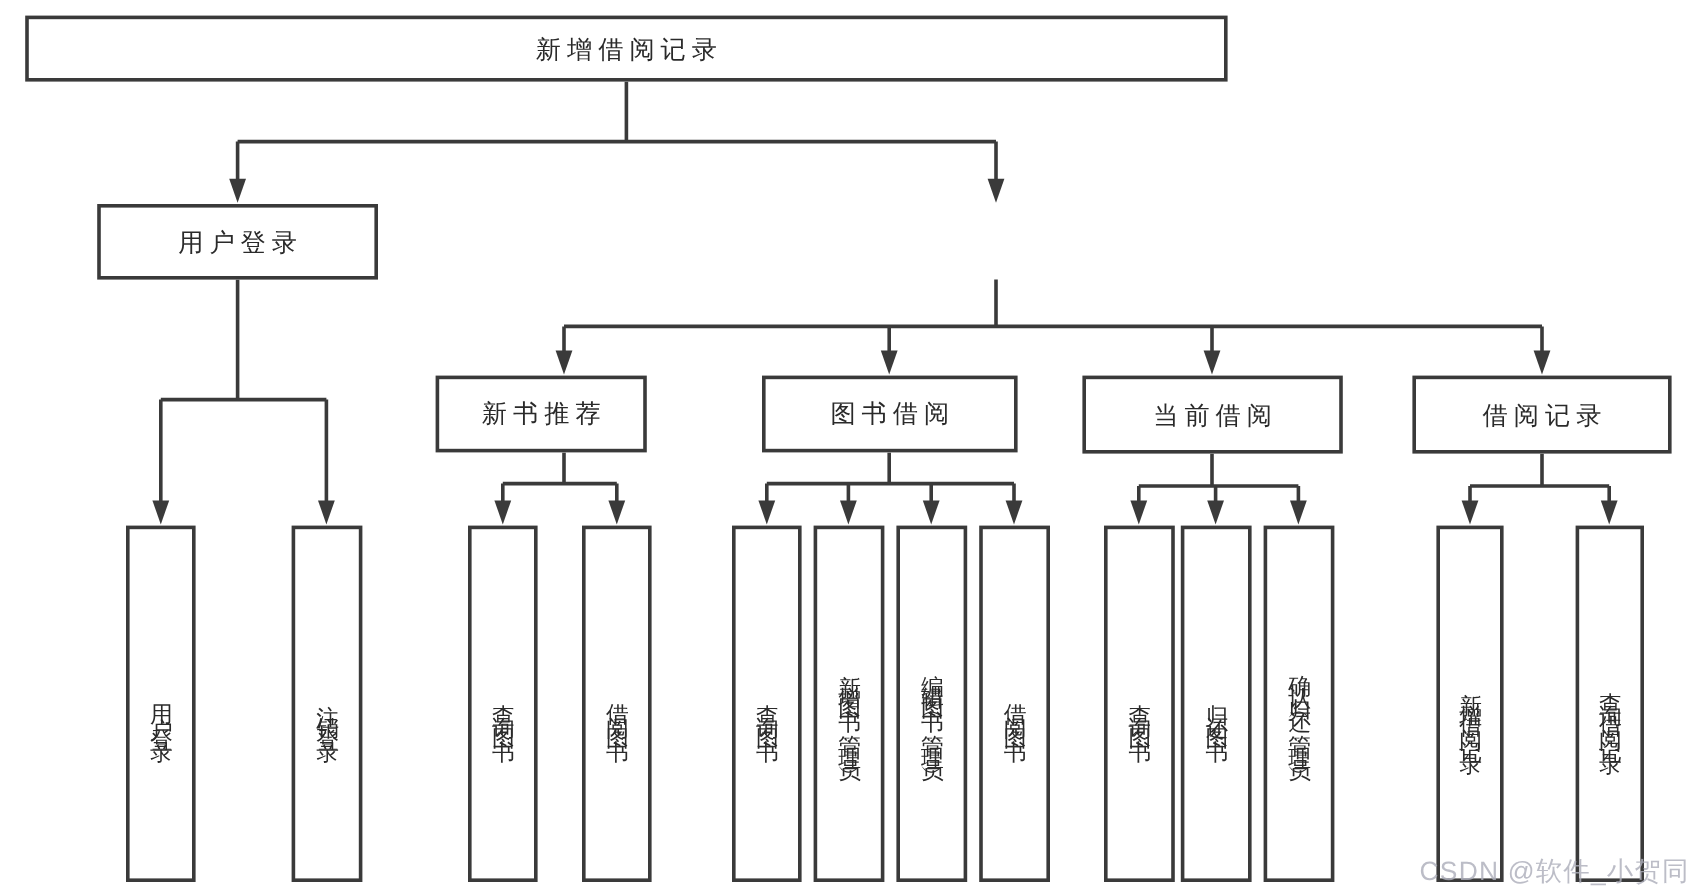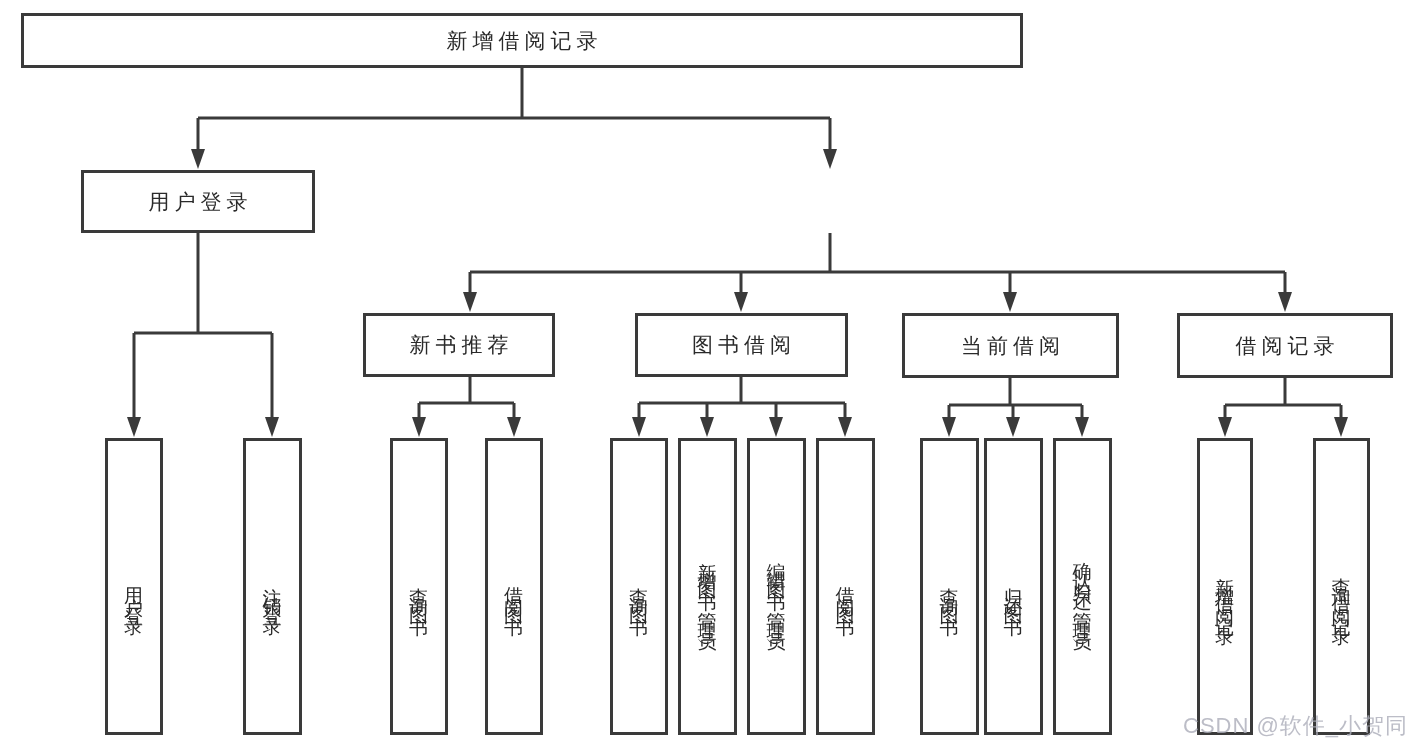--- a/index.html
+++ b/index.html
@@ -111,21 +111,21 @@
   </svg>
 
   <div class="node hnode" style="left:21px; top:13px; width:1002px; height:55px;">
     <span class="lbl">新增借阅记录</span>
   </div>
 
   <div class="node hnode" style="left:81px; top:170px; width:234px; height:63px;">
     <span class="lbl">用户登录</span>
   </div>
 
-  <div class="node hnode" style="left:363px; top:313px; width:192px; height:64px;">
+  <div class="node hnode" style="left:363px; top:313px; width:176px; height:64px;">
     <span class="lbl">新书推荐</span>
   </div>
   <div class="node hnode" style="left:635px; top:313px; width:213px; height:64px;font-family:Liberation Serif, serif;">
     <span class="lbl">图书借阅</span>
   </div>
   <div class="node hnode" style="left:902px; top:313px; width:217px; height:65px;">
     <span class="lbl">当前借阅</span>
   </div>
   <div class="node hnode" style="left:1177px; top:313px; width:216px; height:65px;">
     <span class="lbl">借阅记录</span>

